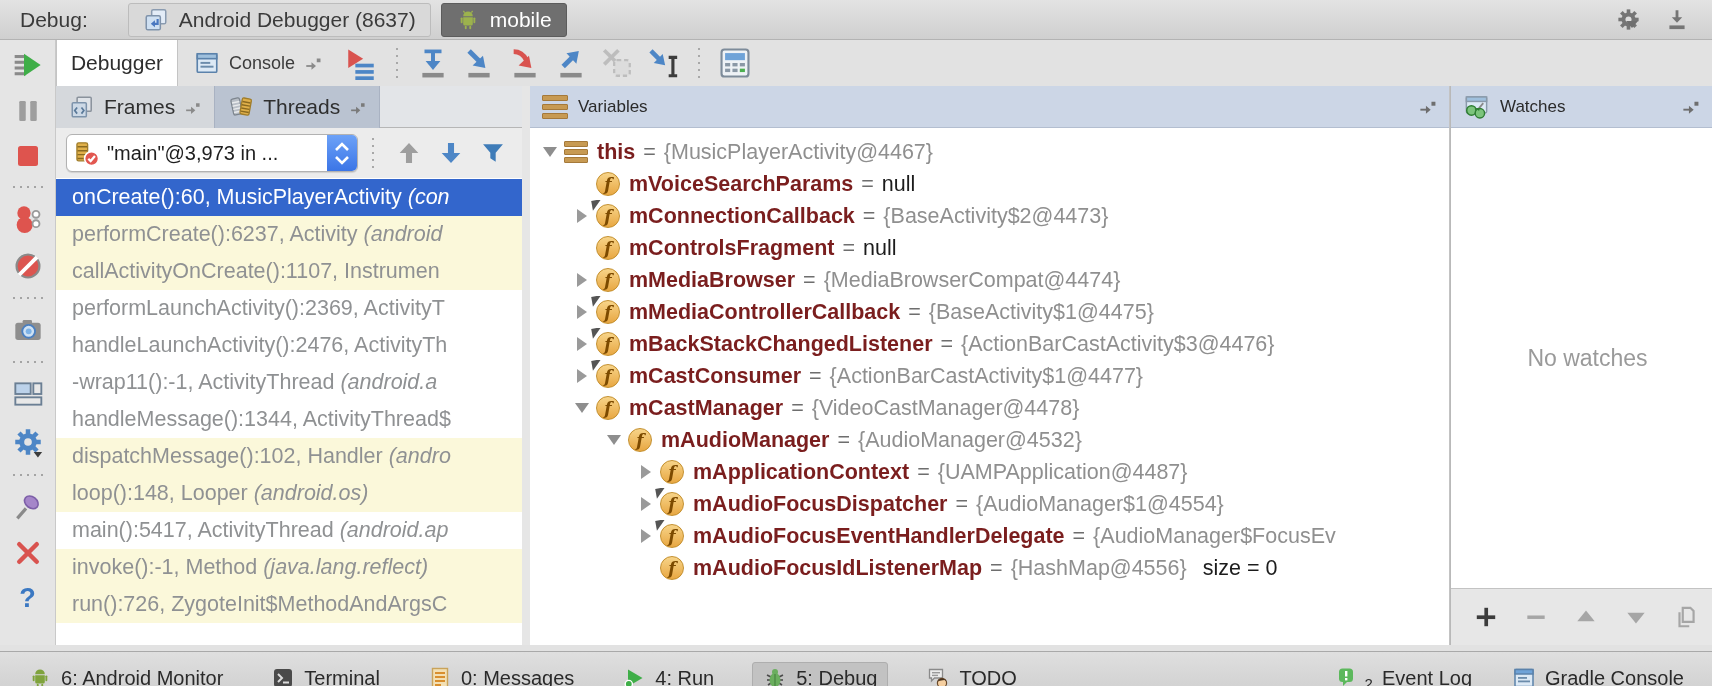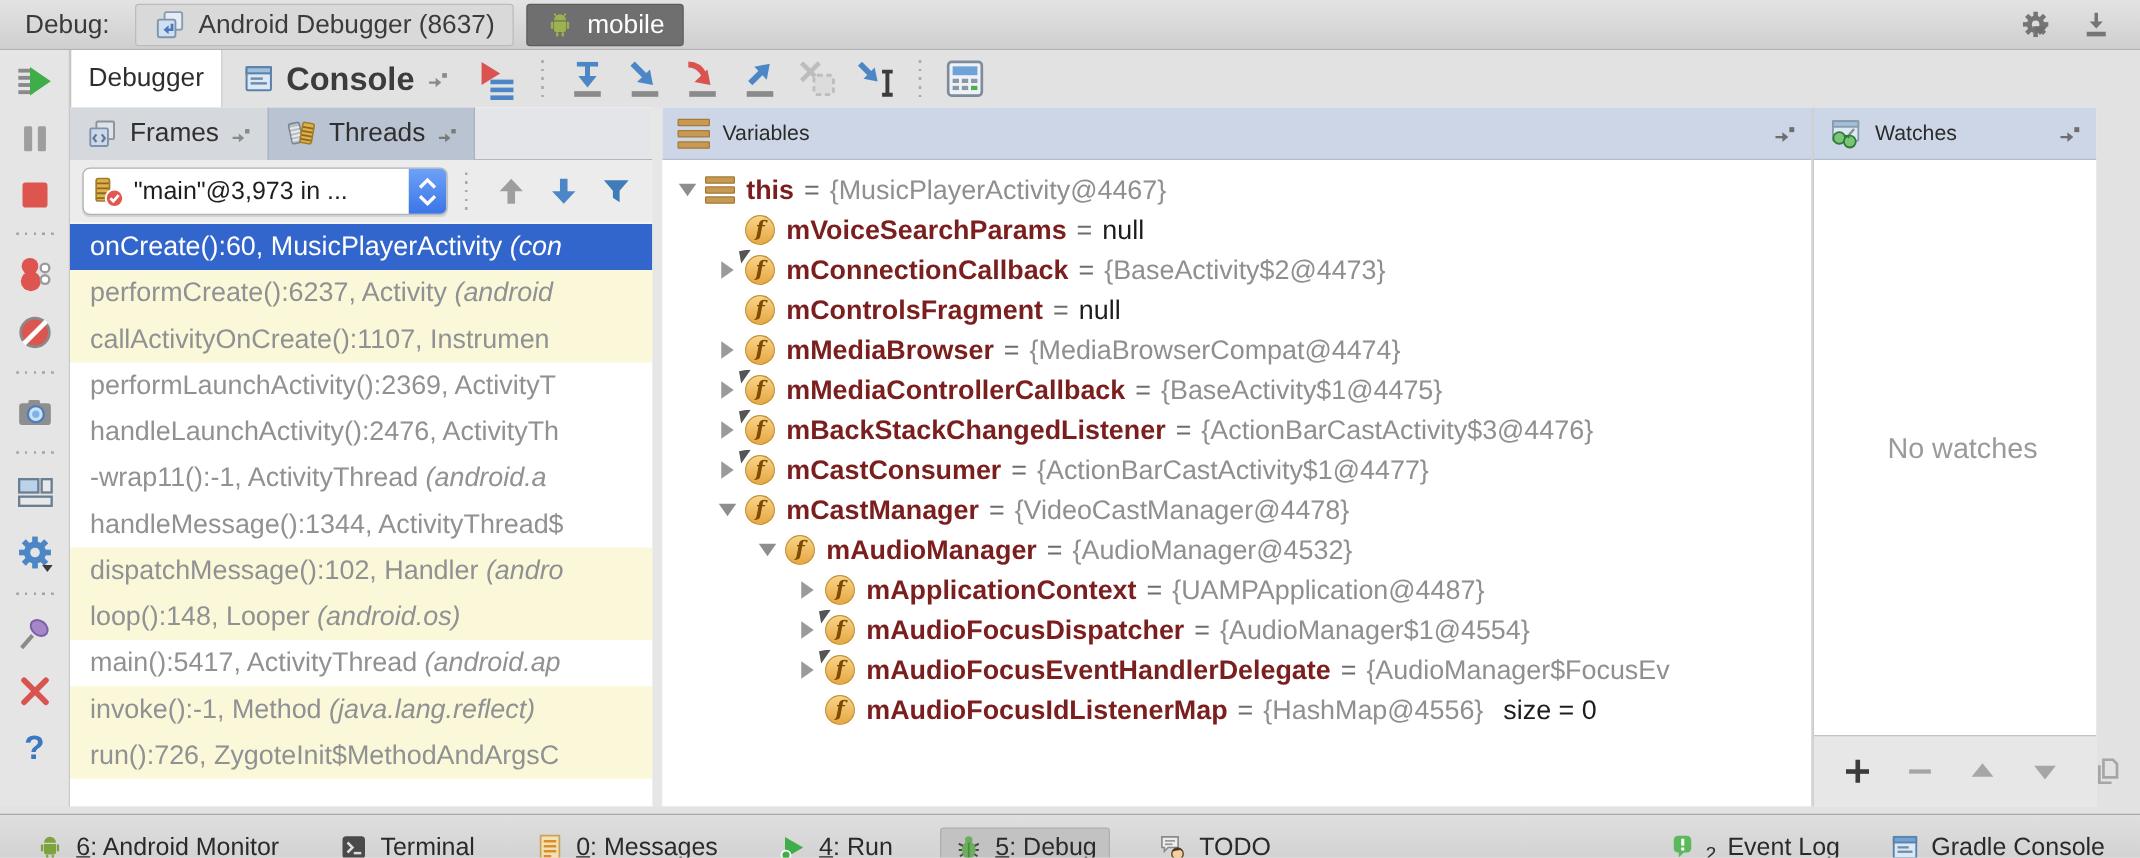--- a/index.html
+++ b/index.html
@@ -8,33 +8,33 @@
   .abs { position:absolute; }
   svg { display:block; }
   u { text-decoration:underline; }
 
   
   #top-bar { left:0; top:0; width:1712px; height:40px; background:linear-gradient(#e3e3e3,#cfcfcf);
              border-bottom:1px solid #b3b3b3; display:flex; align-items:center; padding:0 14px; }
   .debug-label { font-size:21px; color:#3a3a3a; margin-left:6px; }
   .top-tab { height:34px; display:flex; align-items:center; gap:10px; padding:0 14px; border-radius:3px;
              font-size:21px; margin-left:10px; }
-  .top-tab.plain { background:#d9d9d9; border:1px solid #bcbcbc; color:#3b3b3b; margin-left:20px; }
+  .top-tab.plain { background:#d9d9d9; border:1px solid #bcbcbc; color:#3b3b3b; margin-left:40px; }
   .top-tab.dark  { background:#6f6f6f; border:1px solid #5c5c5c; color:#ffffff; }
   .top-right { margin-left:auto; display:flex; align-items:center; gap:26px; padding-right:8px; }
   .caret-down { width:0;height:0;border-left:6px solid transparent;border-right:6px solid transparent;
                 border-top:7px solid #6f6f6f; margin-left:-16px; margin-top:10px; }
 
   
   #toolbar-row { left:56px; top:40px; width:1656px; height:46px; background:#e2e2e2;
                  display:flex; align-items:center; }
   .dbg-tab { width:122px; height:46px; background:#ffffff; border-left:1px solid #c4c4c4;
              border-right:1px solid #c4c4c4; display:flex; align-items:center; justify-content:center;
              font-size:21px; color:#2e2e2e; }
-  .console-tab { display:flex; align-items:center; gap:9px; padding:0 16px; font-size:26px; color:#3c3c3c;font-weight:bold; }
+  .console-tab { display:flex; align-items:center; gap:9px; padding:0 16px; font-size:18px; color:#3c3c3c; }
   .vsep { width:2px; height:30px; margin:0 12px;
           background-image:repeating-linear-gradient(#a8a8a8 0 2px, transparent 2px 7px); }
   .act { width:36px; height:36px; display:flex; align-items:center; justify-content:center; margin:0 5px; }
 
   
   #left-col { left:0; top:40px; width:56px; height:605px; background:#e5e5e5; border-right:1px solid #c9c9c9;
               display:flex; flex-direction:column; align-items:center; padding-top:9px; gap:15px; }
   .hsep { width:30px; height:2px; background-image:repeating-linear-gradient(90deg,#a4a4a4 0 2px, transparent 2px 7px); }
 
   
@@ -82,21 +82,21 @@
           justify-content:space-between; flex:0 0 auto; padding:1px 0; }
   .bars i { height:6px; background:#c79a53; border:1px solid #a5793a; border-radius:1px; display:block; }
   .vname { color:#7a1e1e; font-weight:700; }
   .veq { color:#6e6e6e; margin:0 8px; }
   .vval { color:#8f8f8f; }
   .vval.dark { color:#1c1c1c; }
   .vextra { color:#1c1c1c; margin-left:16px; }
   .vextra:empty { display:none; }
 
   
-  #watches-panel { left:1450px; top:86px; width:227px; height:559px; background:#fff; border-left:1px solid #b9b9b9; }
+  #watches-panel { left:1450px; top:86px; width:262px; height:559px; background:#fff; border-left:1px solid #b9b9b9; }
   #watches-body { position:absolute; top:42px; left:0; right:0; bottom:57px; display:flex;
                   align-items:center; justify-content:center;margin-left:12px; }
   .no-watches { color:#9a9a9a; font-size:23px; }
   #watches-toolbar { position:absolute; left:0; right:0; bottom:0; height:57px; background:#e7e7e7;
                      border-top:1px solid #c3c3c3; display:flex; align-items:center; gap:24px; padding-left:22px; }
 
   
   #status-bar { left:0; top:651px; width:1712px; height:53px; background:linear-gradient(#dfdfdf,#cccccc);
                 border-top:1px solid #a9a9a9; display:flex; align-items:center; padding:0 18px;
                 font-size:20px; color:#2a2a2a; }

